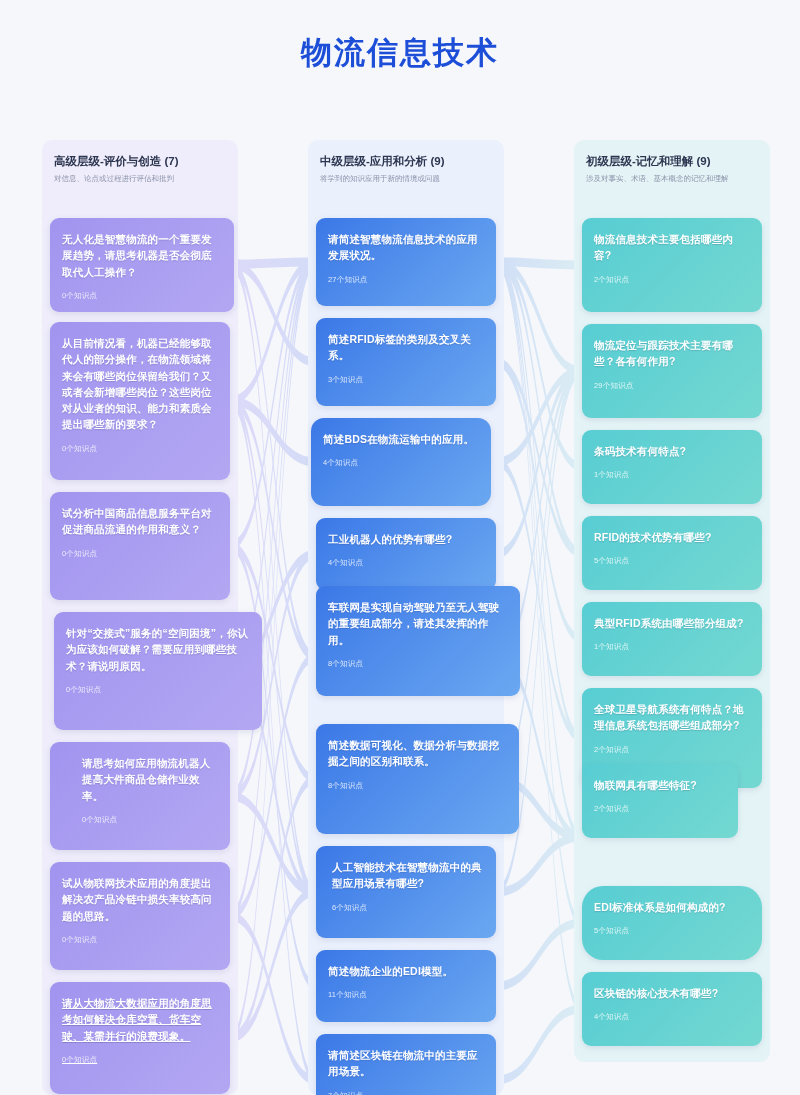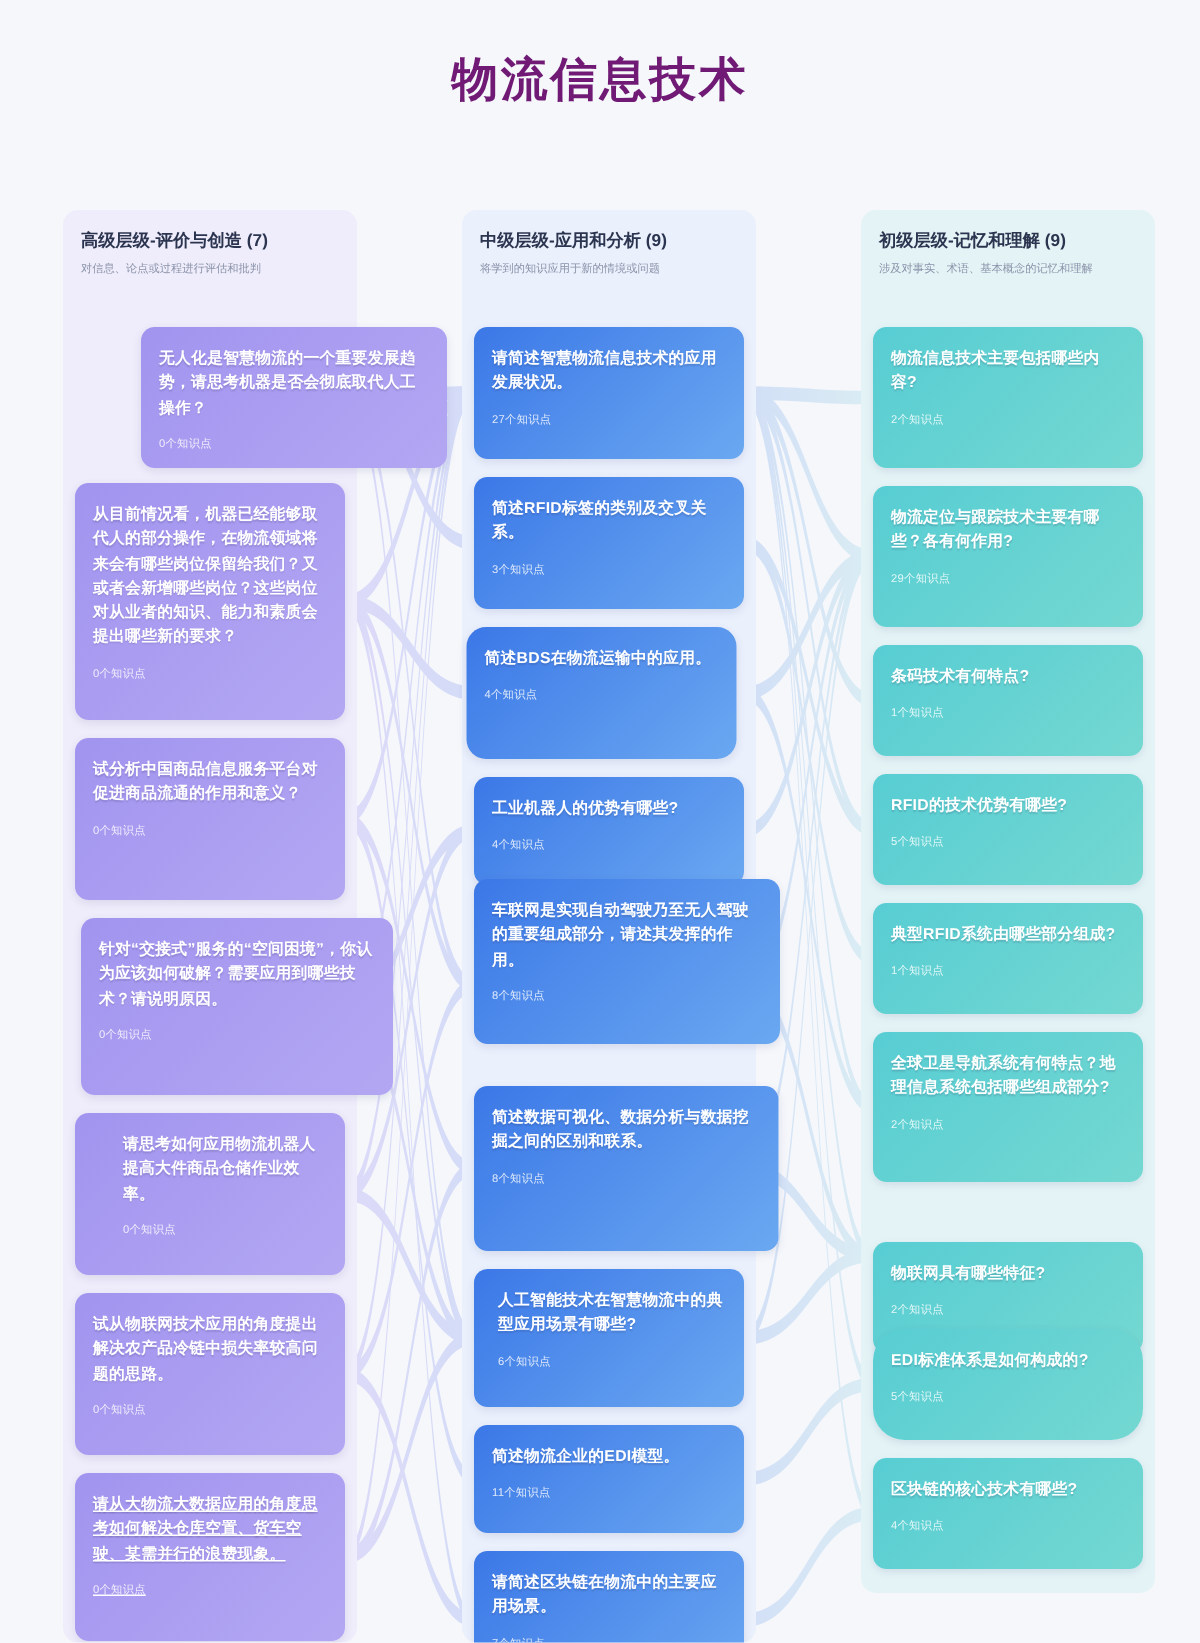--- a/index.html
+++ b/index.html
@@ -11,21 +11,21 @@
     width: 800px;
     height: 1095px;
     font-family: "Liberation Sans", "DejaVu Sans", sans-serif;
     overflow: hidden;
     position: relative;
   }
   #page-title {
     text-align: center;
     font-size: 31px;
     font-weight: bold;
-    color: #701a75;
+    color: #1d4ed8;
     letter-spacing: 2px;
     padding-top: 34px;
     margin: 0 0 0 0;
     line-height: 1.2;
   }
   .board {
     position: absolute;
     left: 0;
     top: 140px;
     width: 800px;
@@ -176,21 +176,21 @@
   </div>
 
   <div class="column col-basic" style="height: 922px;">
     <div class="column-head">
       <div class="column-title">初级层级-记忆和理解 (9)</div>
       <div class="column-sub">涉及对事实、术语、基本概念的记忆和理解</div>
     </div>
   </div>
 
   <div class="cards" id="cards-advanced">
-      <div class="card" style="left: 50px; width: 204px; top: 78px; min-height: 92px; background: linear-gradient(135deg, rgb(161, 148, 239), rgb(179, 167, 243)); margin-left: 44px;">
+      <div class="card" style="left: 50px; width: 184px; top: 78px; min-height: 92px; background: linear-gradient(135deg, rgb(161, 148, 239), rgb(179, 167, 243));">
         <div class="card-text">无人化是智慧物流的一个重要发展趋势，请思考机器是否会彻底取代人工操作？</div>
         <div class="card-meta">0个知识点</div>
       </div>
       <div class="card" style="left: 50px; width: 180px; top: 182px; min-height: 158px; background: linear-gradient(135deg, rgb(161, 148, 239), rgb(179, 167, 243));">
         <div class="card-text">从目前情况看，机器已经能够取代人的部分操作，在物流领域将来会有哪些岗位保留给我们？又或者会新增哪些岗位？这些岗位对从业者的知识、能力和素质会提出哪些新的要求？</div>
         <div class="card-meta">0个知识点</div>
       </div>
       <div class="card" style="left: 50px; width: 180px; top: 352px; min-height: 108px; background: linear-gradient(135deg, rgb(161, 148, 239), rgb(179, 167, 243));">
         <div class="card-text">试分析中国商品信息服务平台对促进商品流通的作用和意义？</div>
         <div class="card-meta">0个知识点</div>
@@ -268,21 +268,21 @@
         <div class="card-meta">5个知识点</div>
       </div>
       <div class="card" style="left: 582px; width: 180px; top: 462px; min-height: 74px; background: linear-gradient(135deg, rgb(87, 205, 211), rgb(116, 216, 209));">
         <div class="card-text">典型RFID系统由哪些部分组成?</div>
         <div class="card-meta">1个知识点</div>
       </div>
       <div class="card" style="left: 582px; width: 180px; top: 548px; min-height: 100px; background: linear-gradient(135deg, rgb(87, 205, 211), rgb(116, 216, 209));">
         <div class="card-text">全球卫星导航系统有何特点？地理信息系统包括哪些组成部分?</div>
         <div class="card-meta">2个知识点</div>
       </div>
-      <div class="card" style="left: 582px; width: 180px; top: 688px; min-height: 74px; background: linear-gradient(135deg, rgb(87, 205, 211), rgb(116, 216, 209));">
+      <div class="card" style="left: 582px; width: 156px; top: 624px; min-height: 74px; background: linear-gradient(135deg, rgb(87, 205, 211), rgb(116, 216, 209));">
         <div class="card-text">物联网具有哪些特征?</div>
         <div class="card-meta">2个知识点</div>
       </div>
       <div class="card" style="left: 582px; width: 180px; top: 746px; min-height: 74px; background: linear-gradient(135deg, rgb(87, 205, 211), rgb(116, 216, 209)); border-radius: 21px;">
         <div class="card-text">EDI标准体系是如何构成的?</div>
         <div class="card-meta">5个知识点</div>
       </div>
       <div class="card" style="left: 582px; width: 180px; top: 832px; min-height: 74px; background: linear-gradient(135deg, rgb(87, 205, 211), rgb(116, 216, 209));">
         <div class="card-text">区块链的核心技术有哪些?</div>
         <div class="card-meta">4个知识点</div>

